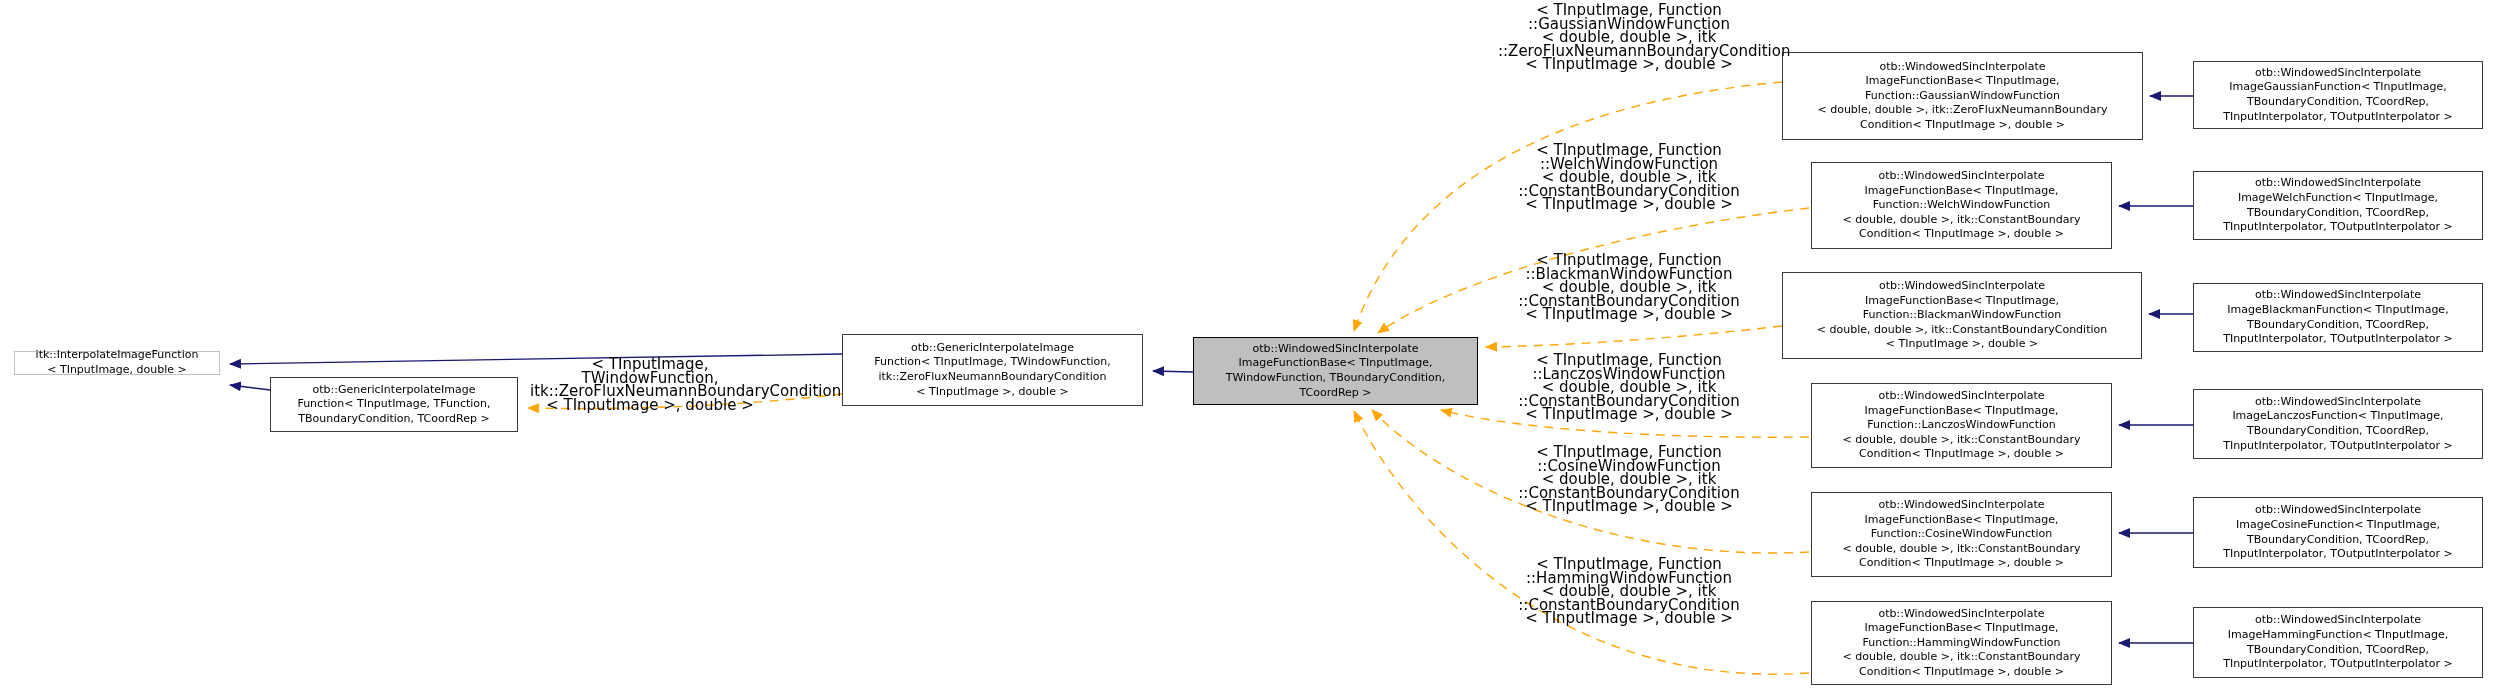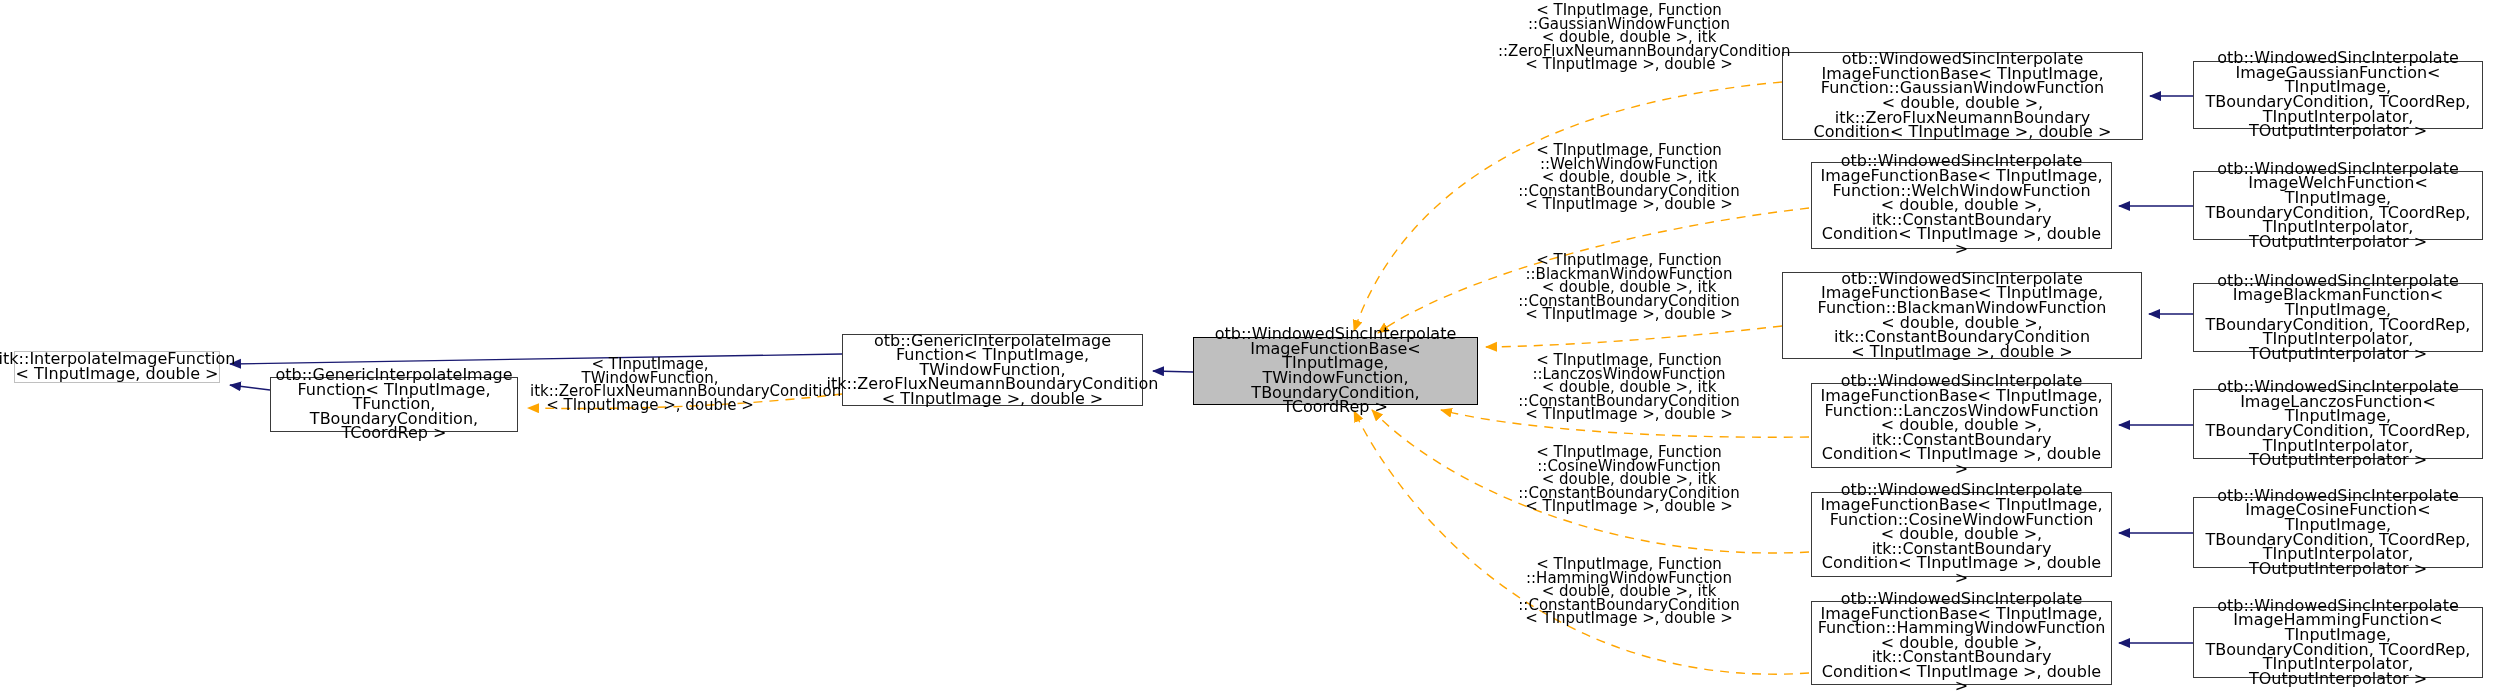--- a/index.html
+++ b/index.html
@@ -13,21 +13,21 @@
   }
   svg.edges{position:absolute;left:0;top:0;z-index:0;pointer-events:none;}
   .node{
     position:absolute;z-index:1;
     background:#ffffff;
     border:1px solid #3a3a3a;
     box-sizing:border-box;
     display:flex;align-items:center;justify-content:center;
     text-align:center;
     white-space:pre-line;
-    font-size:16px;line-height:14.6px;
+    font-size:11px;line-height:14.6px;
     padding:2px 4px;
     cursor:pointer;
   }
   .node.ext{border-color:#c0c0c0;cursor:default;}
   .node.current{background:#bfbfbf;border:1.6px solid #000;cursor:default;}
   .elabel{
     position:absolute;z-index:1;
     text-align:center;white-space:pre-line;
     font-size:15px;line-height:13.6px;
   }
@@ -63,21 +63,21 @@
       <path d="M 842,394 C 740,406 630,410 528,408"></path>
       <path d="M 1782,82 C 1580,100 1410,170 1354,331"></path>
       <path d="M 1809,208 C 1620,230 1450,282 1378,333"></path>
       <path d="M 1782,326 C 1650,341 1550,346 1486,347"></path>
       <path d="M 1809,437 C 1650,439 1510,428 1441,410"></path>
       <path d="M 1809,552 C 1610,563 1440,482 1372,410"></path>
       <path d="M 1809,673 C 1560,690 1408,522 1354,411"></path>
     </g>
   </svg>
 
-  <div class="node ext" style="left:14px;top:351px;width:206px;height:32px;">itk::InterpolateImageFunction
+  <div class="node ext" style="left:14px;top:351px;width:206px;height:24px;">itk::InterpolateImageFunction
 &lt; TInputImage, double &gt;</div>
 
   <div class="node" style="left:270px;top:377px;width:248px;height:55px;">otb::GenericInterpolateImage
 Function&lt; TInputImage, TFunction,
 TBoundaryCondition, TCoordRep &gt;</div>
 
   <div class="node" style="left:842px;top:334px;width:301px;height:72px;">otb::GenericInterpolateImage
 Function&lt; TInputImage, TWindowFunction,
 itk::ZeroFluxNeumannBoundaryCondition
 &lt; TInputImage &gt;, double &gt;</div>

